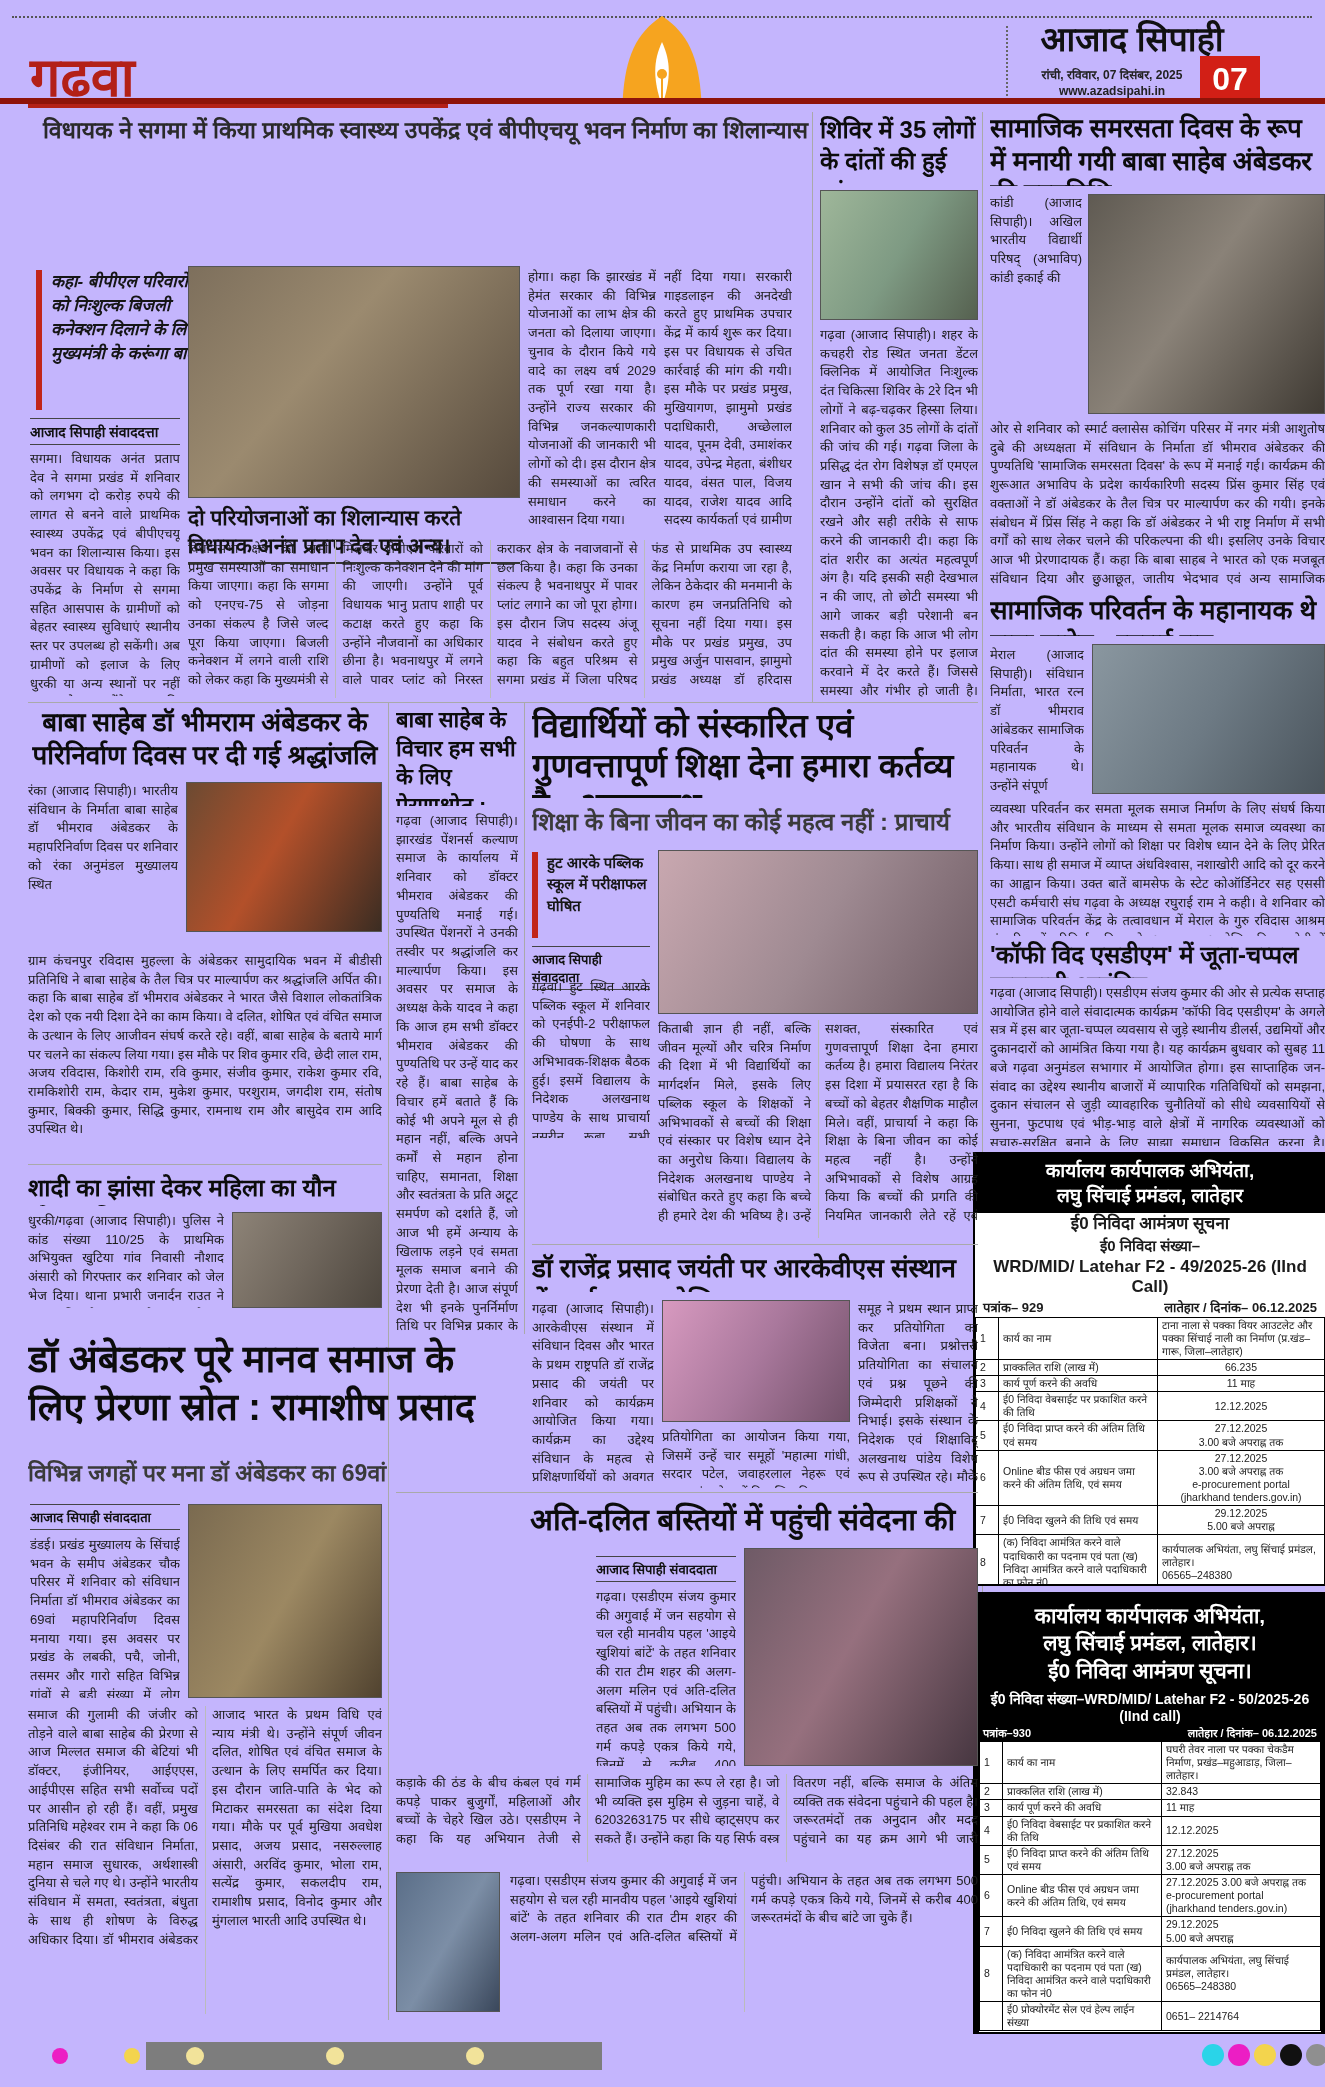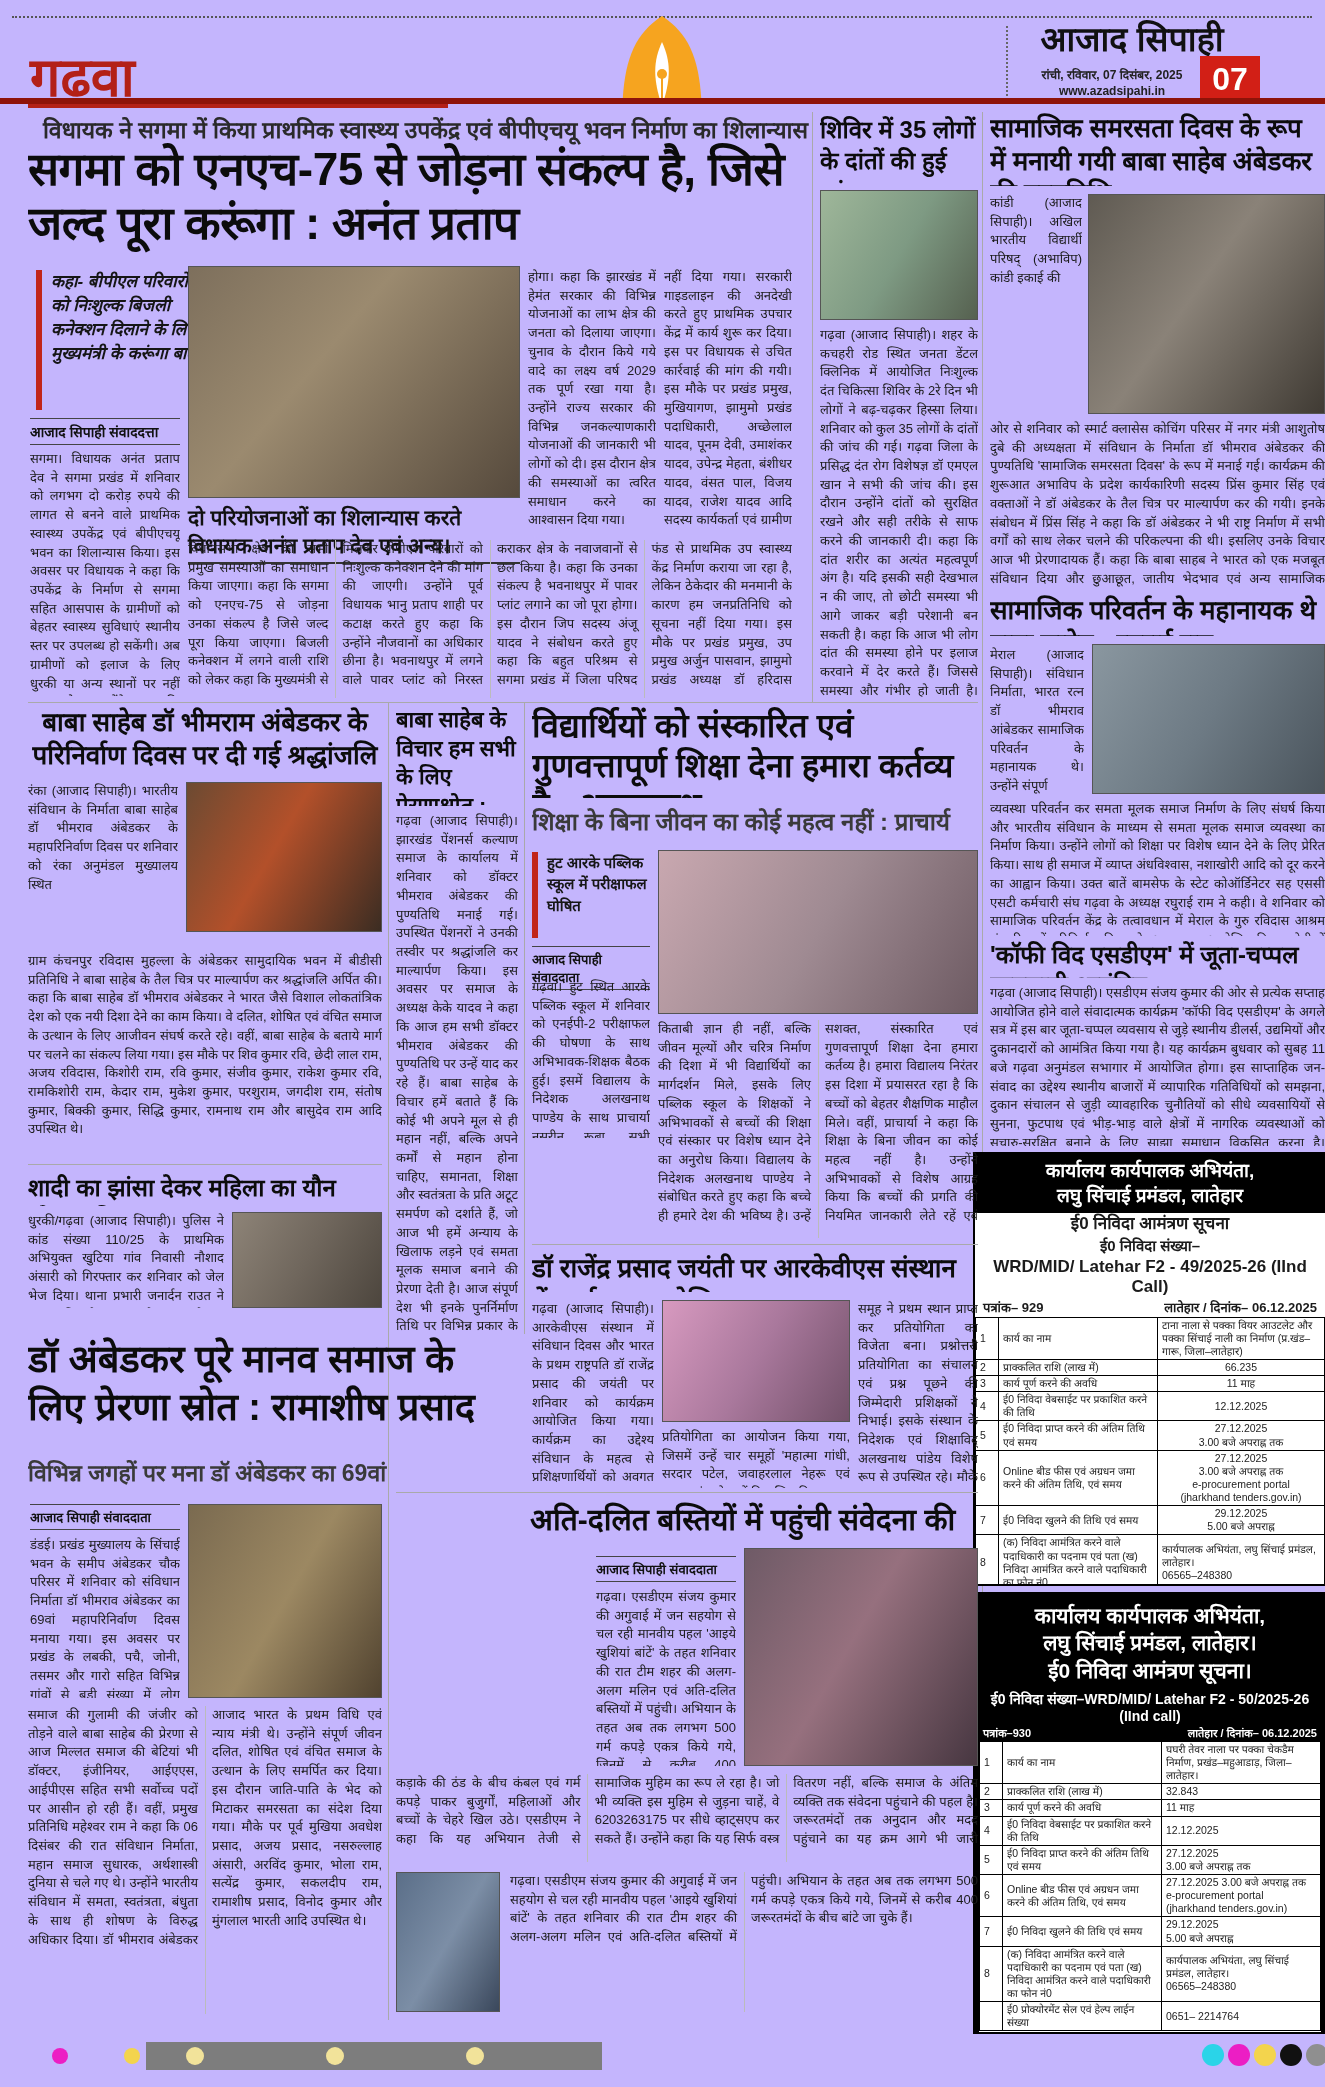--- a/index.html
+++ b/index.html
@@ -59,21 +59,20 @@
   </div>
 
   <div class="abs" style="left:1006px;top:26px;width:1px;height:74px;border-left:2px dotted #666;"></div>
   <div class="abs masthead-name" style="left:1022px;top:22px;width:220px;text-align:center;">आजाद सिपाही</div>
   <div class="abs masthead-date" style="left:1022px;top:66px;width:180px;text-align:center;">रांची, रविवार, 07 दिसंबर, 2025</div>
   <div class="abs masthead-web" style="left:1022px;top:84px;width:180px;text-align:center;">www.azadsipahi.in</div>
   <div class="abs pageno" style="left:1200px;top:56px;width:60px;height:46px;">07</div>
   <div class="abs red-rule" style="left:0;top:98px;width:1325px;height:6px;"></div>
 
   <div class="abs kicker" style="left:28px;top:113px;width:780px;">विधायक ने सगमा में किया प्राथमिक स्वास्थ्य उपकेंद्र एवं बीपीएचयू भवन निर्माण का शिलान्यास</div>
-  <div class="abs headline-xl" style="left:28px;top:142px;width:782px;height:118px;overflow:hidden;">सगमा को एनएच-75 से जोड़ना संकल्प है, जिसे जल्द पूरा करूंगा : अनंत प्रताप</div>
 
   <div class="abs pullquote" style="left:36px;top:270px;width:148px;height:140px;overflow:hidden;font-style:italic;">कहा- बीपीएल परिवारों को निःशुल्क बिजली कनेक्शन दिलाने के लिए मुख्यमंत्री के करूंगा बात</div>
   <div class="abs byline" style="left:30px;top:418px;width:150px;">आजाद सिपाही संवाददत्ता</div>
   <div class="abs body-txt" style="left:30px;top:450px;width:150px;height:246px;">सगमा। विधायक अनंत प्रताप देव ने सगमा प्रखंड में शनिवार को लगभग दो करोड़ रुपये की लागत से बनने वाले प्राथमिक स्वास्थ्य उपकेंद्र एवं बीपीएचयू भवन का शिलान्यास किया। इस अवसर पर विधायक ने कहा कि उपकेंद्र के निर्माण से सगमा सहित आसपास के ग्रामीणों को बेहतर स्वास्थ्य सुविधाएं स्थानीय स्तर पर उपलब्ध हो सकेंगी। अब ग्रामीणों को इलाज के लिए धुरकी या अन्य स्थानों पर नहीं जाना पड़ेगा। उन्होंने बताया कि भवनाथपुर विधानसभा क्षेत्र की सभी प्रमुख समस्याओं का समाधान किया जाएगा।</div>
 
   <div class="abs photo" style="left:188px;top:266px;width:332px;height:232px;background:linear-gradient(130deg,#7d6f5c,#9b8a6f 40%,#55493c 100%);"></div>
   <div class="abs caption" style="left:188px;top:500px;width:332px;">दो परियोजनाओं का शिलान्यास करते विधायक अनंत प्रताप देव एवं अन्य।</div>
 
   <div class="abs body-txt" style="left:528px;top:268px;width:128px;height:262px;">होगा। कहा कि झारखंड में हेमंत सरकार की विभिन्न योजनाओं का लाभ क्षेत्र की जनता को दिलाया जाएगा। चुनाव के दौरान किये गये वादे का लक्ष्य वर्ष 2029 तक पूर्ण रखा गया है। उन्होंने राज्य सरकार की विभिन्न जनकल्याणकारी योजनाओं की जानकारी भी लोगों को दी। इस दौरान क्षेत्र की समस्याओं का त्वरित समाधान करने का आश्वासन दिया गया।</div>
   <div class="abs body-txt" style="left:664px;top:268px;width:128px;height:262px;">नहीं दिया गया। सरकारी गाइडलाइन की अनदेखी करते हुए प्राथमिक उपचार केंद्र में कार्य शुरू कर दिया। इस पर विधायक से उचित कार्रवाई की मांग की गयी। इस मौके पर प्रखंड प्रमुख, मुखियागण, झामुमो प्रखंड पदाधिकारी, अच्छेलाल यादव, पूनम देवी, उमाशंकर यादव, उपेन्द्र मेहता, बंशीधर यादव, वंसत पाल, विजय यादव, राजेश यादव आदि सदस्य कार्यकर्ता एवं ग्रामीण उपस्थित थे।</div>

